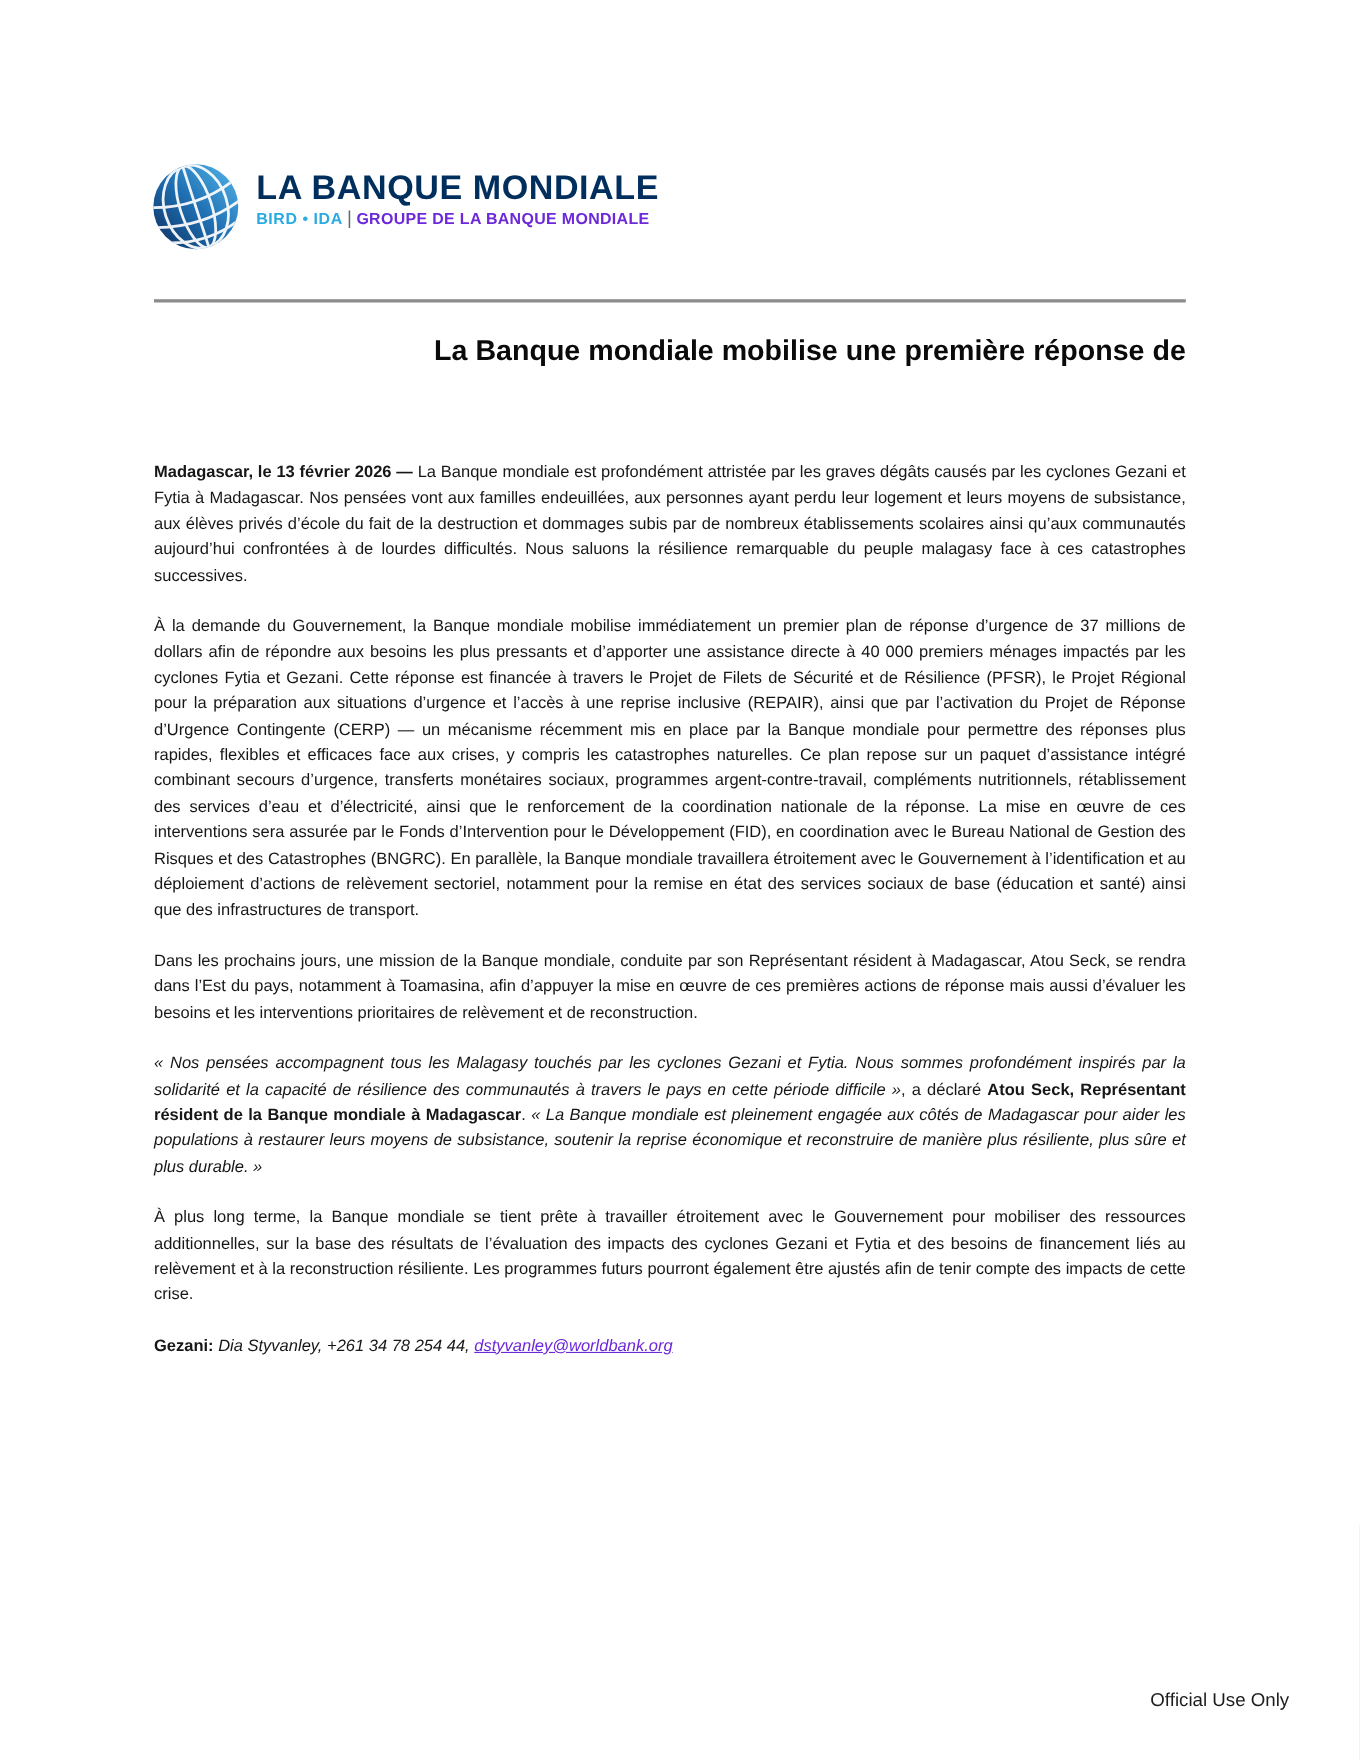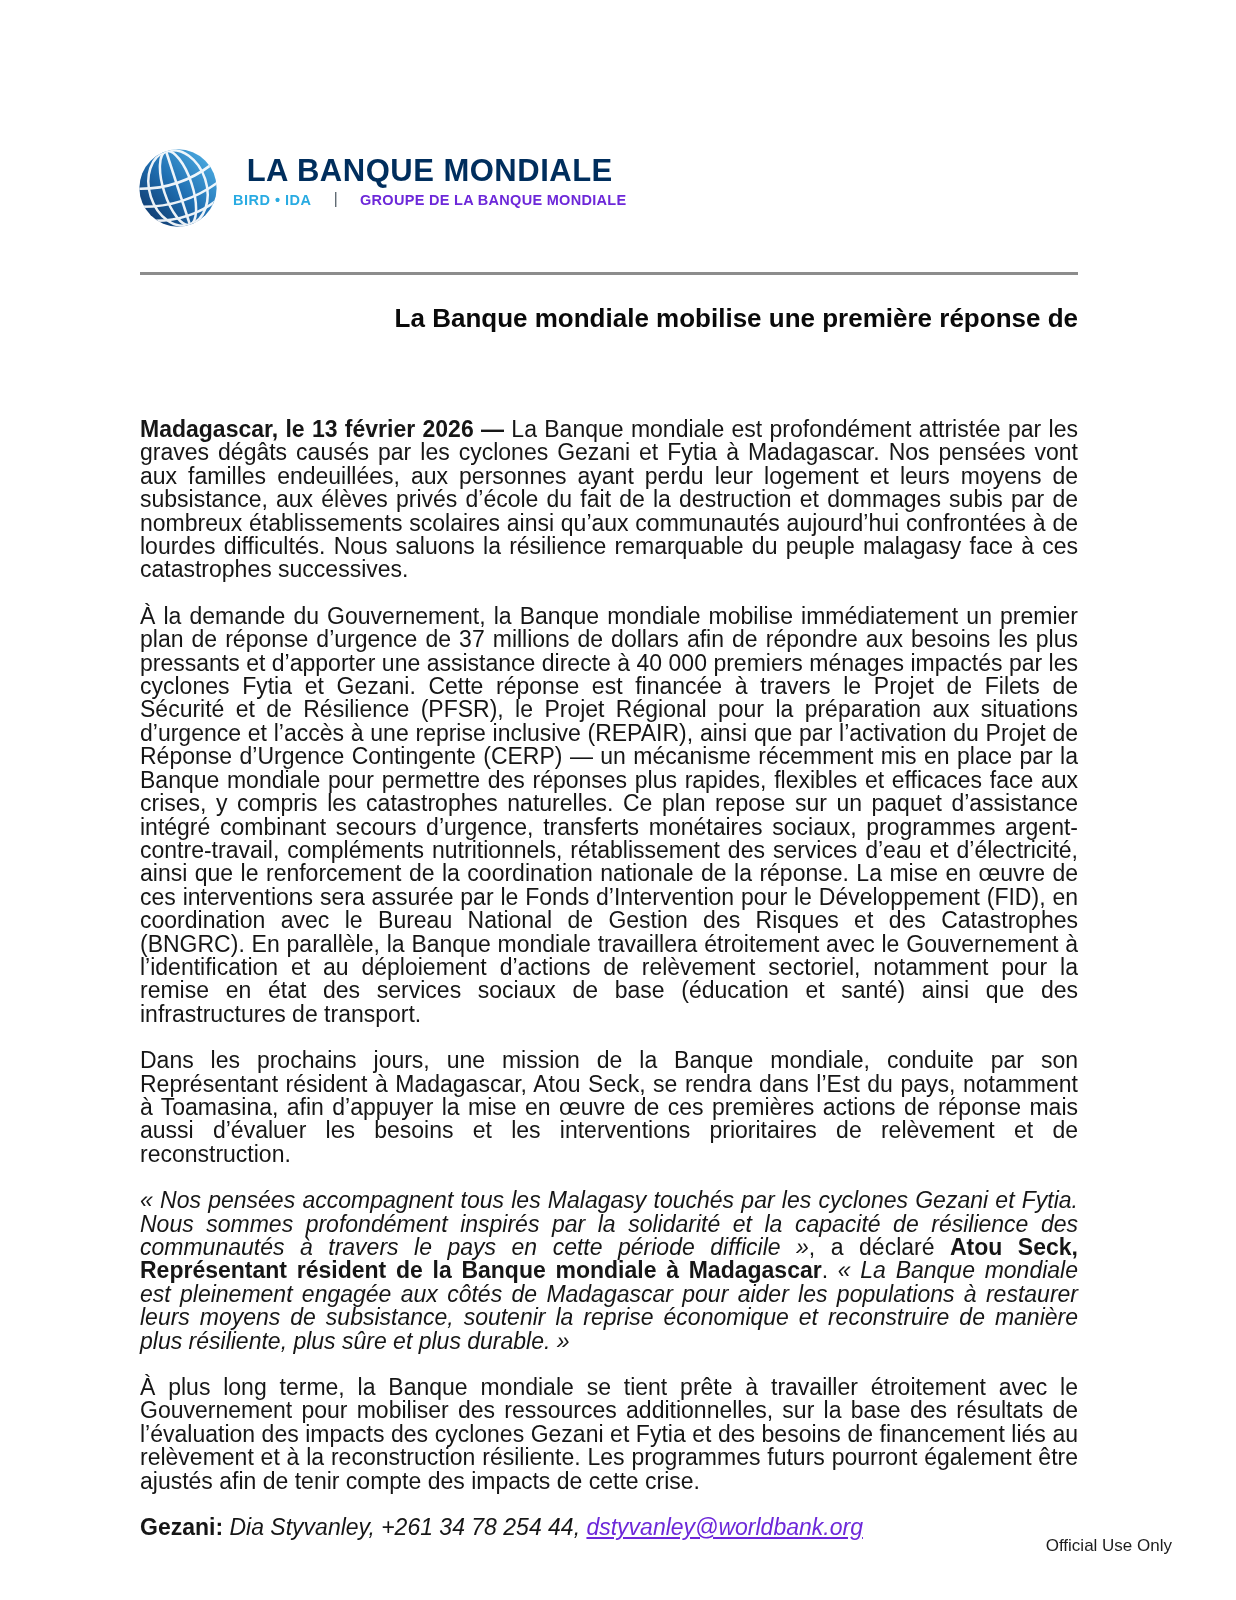--- a/index.html
+++ b/index.html
@@ -25,27 +25,26 @@
   .globe { width: 84px; height: 84px; display: block; flex: 0 0 auto; }
   .globe svg { width: 84px; height: 84px; display: block; }
   .logo-text { margin-left: 13px; padding-top: 8px; }
   .logo-name {
     font-weight: bold;
     font-size: 31px;
     line-height: 33px;
     letter-spacing: 0.5px;
     color: #002e5d;
     white-space: nowrap;
-    text-align: center;
   }
   .logo-sub {
     margin-top: 3px;
     display: flex;
     align-items: center;
-    gap: 22px;
+    gap: 4px;
     font-weight: bold;
     font-size: 14.5px;
     white-space: nowrap;
   }
   .logo-sub .bird   { color: #29abe2; letter-spacing: 0.5px; }
   .logo-sub .divider{ color: #5f6a72; font-weight: normal; font-size: 17px; position: relative; top: -1px; }
   .logo-sub .groupe { color: #6d28d9; letter-spacing: 0.3px; }
 
   .kicker {
     position: absolute;
@@ -83,21 +82,21 @@
     color: #0a0a0a;
   }
   .title .title-line { display: block; text-align: right; }
 
   
   .body {
     position: absolute;
     left: 140px;
     top: 418px;
     width: 938px;
-    font-size: 23px;
+    font-size: 15px;
     line-height: 23.4px;
     text-align: justify;
     color: #161616;
   }
   .body p { margin: 0 0 23px 0; }
   .body strong { font-weight: bold; }
   .body em { font-style: italic; font-weight: normal; }
   .contact a.email {
     color: #6d28d9;
     text-decoration: underline;

